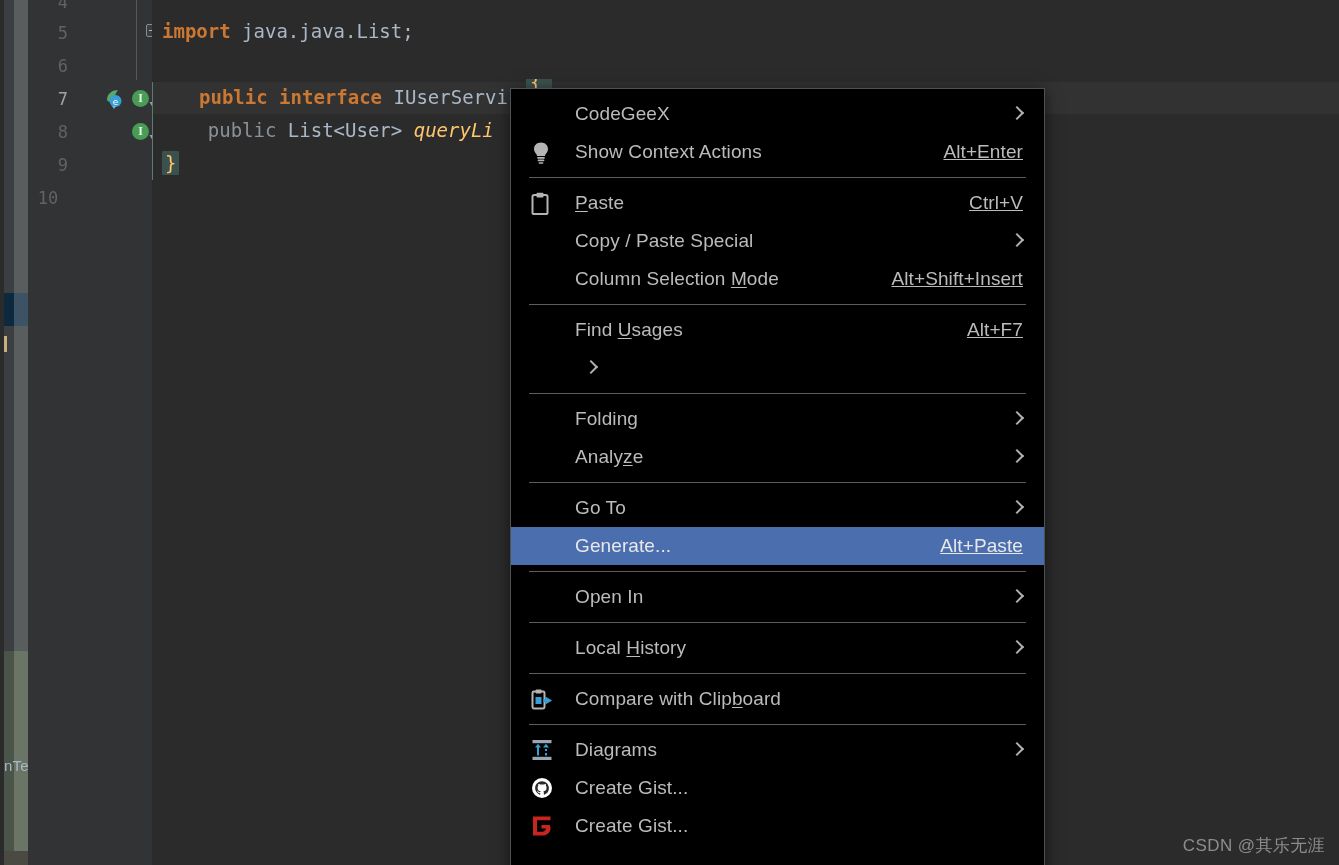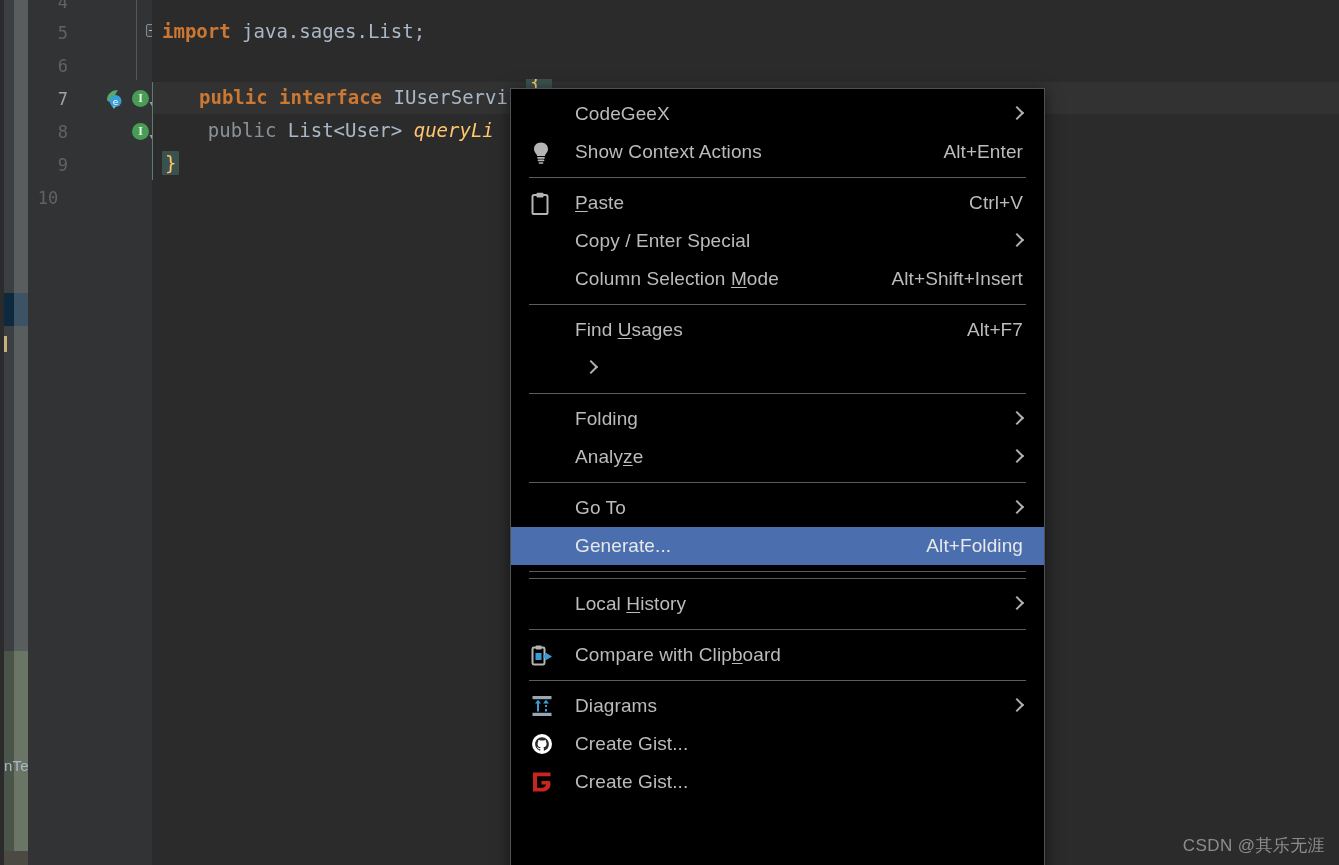--- a/index.html
+++ b/index.html
@@ -248,20 +248,21 @@
   }
   .menu-item.selected .mi-label,
   .menu-item.selected .mi-shortcut { color: #e8e8e8; }
   .mi-label u { text-decoration: underline; text-underline-offset: 2px; }
   .mi-shortcut {
     font-size: 19px;
     color: #bbbbbb;
     white-space: nowrap;
     padding-left: 26px;
     letter-spacing: .1px;
+    text-decoration: underline;
   }
   .mi-arrow {
     width: 12px;
     height: 20px;
     margin-left: 26px;
     position: relative;
   }
   .mi-arrow::after {
     content: "";
     position: absolute;
@@ -339,21 +340,21 @@
         <path d="M5 1 L5 14" stroke="#9aa0a6" stroke-width="2" fill="none"></path>
         <path d="M1.5 12 L5 18 L8.5 12 Z" fill="#9aa0a6"></path>
       </svg>
     </div>
   </div>
 
   <div id="code-area">
     <div id="current-line-hl"></div>
     <div id="caret-indent-guide"></div>
 
-    <div class="code-line" style="top:20px;"><span class="kw">import</span><span class="plain"> java.sages.List;</span></div>
+    <div class="code-line" style="top:20px;"><span class="kw">import</span><span class="plain"> java.java.List;</span></div>
 
     <div class="code-line" style="top:86px;margin-left:37px;"><span class="kw">public</span><span class="plain"> </span><span class="kw">interface</span><span class="plain"> </span><span class="cls">IUserService</span></div>
 
     <div class="code-line" style="top:119px;"><span class="plain">    </span><span class="dim">public</span><span class="plain"> List&lt;User&gt; </span><span class="mtd">queryLi</span></div>
 
     <div class="code-line" style="top:152px;"><span class="brace-hl">}</span></div>
 
     <div id="brace-peek">
         <span>{</span>
       </div>
@@ -383,21 +384,21 @@
           <svg width="18" height="23" viewBox="0 0 18 23">
             <rect x="1.5" y="3" width="15" height="19" rx="1.6" fill="none" stroke="#b4b4b4" stroke-width="2"></rect>
             <rect x="5.5" y="0.8" width="7" height="4.6" rx="1" fill="#b4b4b4"></rect>
           </svg>
         </span>
         <span class="mi-label"><u>P</u>aste</span>
         <span class="mi-shortcut">Ctrl+V</span>
       </div>
       <div class="menu-item">
         <span class="mi-icon"></span>
-        <span class="mi-label">Copy / Enter Special</span>
+        <span class="mi-label">Copy / Paste Special</span>
         <span class="mi-arrow"></span>
       </div>
       <div class="menu-item">
         <span class="mi-icon"></span>
         <span class="mi-label">Column Selection <u>M</u>ode</span>
         <span class="mi-shortcut">Alt+Shift+Insert</span>
       </div>
       <div class="menu-sep"></div>
       <div class="menu-item">
         <span class="mi-icon"></span>
@@ -421,23 +422,28 @@
       </div>
       <div class="menu-sep"></div>
       <div class="menu-item">
         <span class="mi-icon"></span>
         <span class="mi-label">Go To</span>
         <span class="mi-arrow"></span>
       </div>
       <div class="menu-item selected">
         <span class="mi-icon"></span>
         <span class="mi-label">Generate...</span>
-        <span class="mi-shortcut">Alt+Folding</span>
-      </div>
-      <div class="menu-sep"></div>
+        <span class="mi-shortcut">Alt+Paste</span>
+      </div>
+      <div class="menu-sep"></div>
+      <div class="menu-item">
+        <span class="mi-icon"></span>
+        <span class="mi-label">Open In</span>
+        <span class="mi-arrow"></span>
+      </div>
       <div class="menu-sep"></div>
       <div class="menu-item">
         <span class="mi-icon"></span>
         <span class="mi-label">Local <u>H</u>istory</span>
         <span class="mi-arrow"></span>
       </div>
       <div class="menu-sep"></div>
       <div class="menu-item">
         <span class="mi-icon">
           <svg width="22" height="23" viewBox="0 0 22 23">

